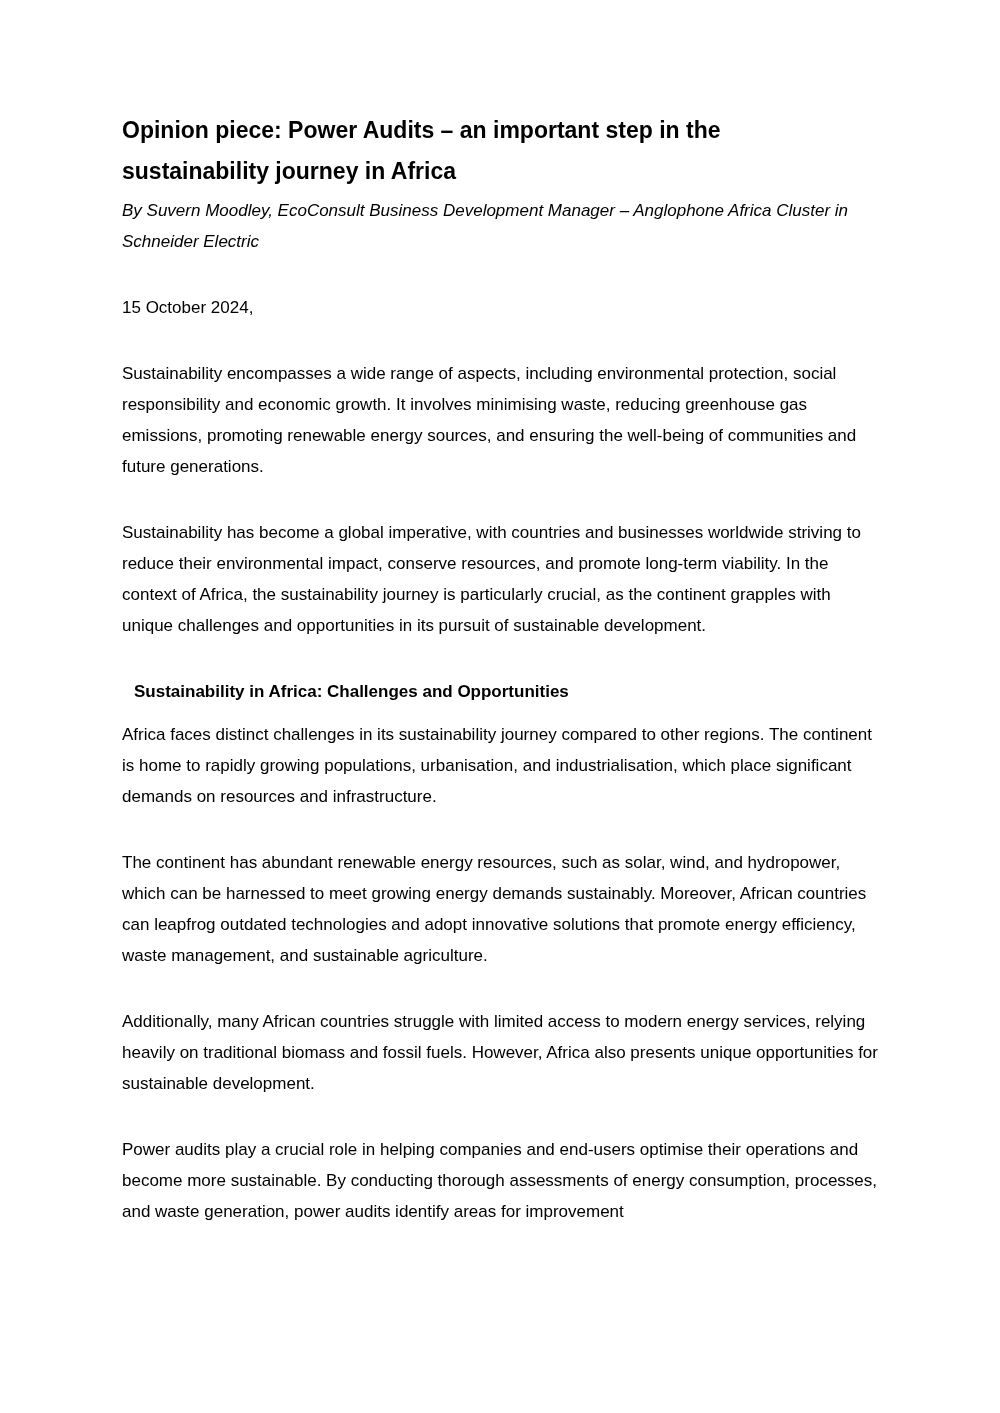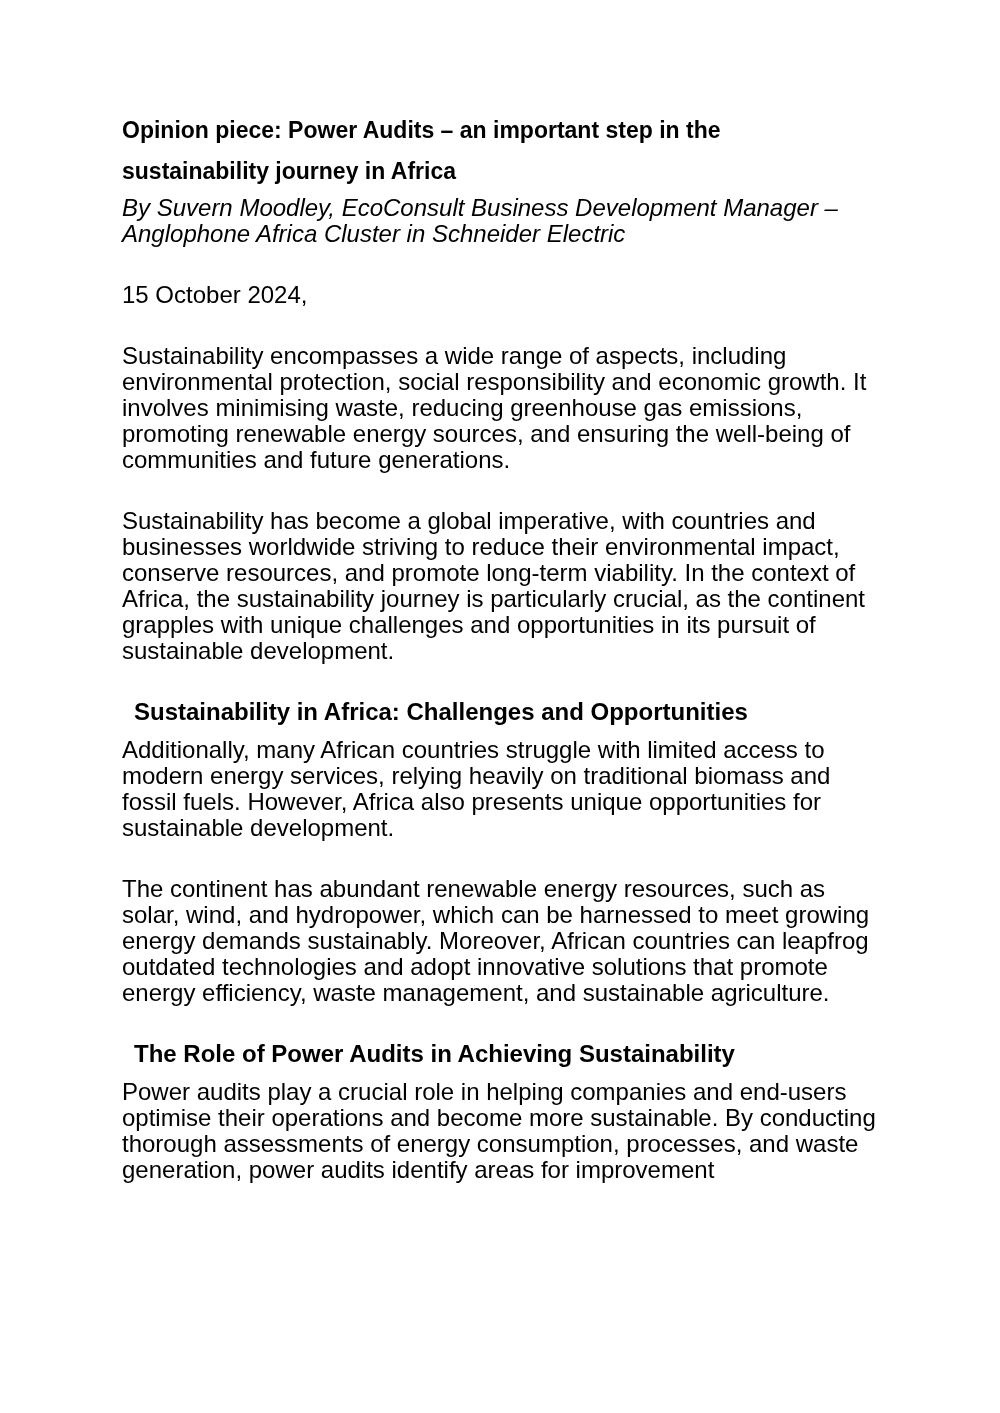--- a/index.html
+++ b/index.html
@@ -26,22 +26,22 @@
     width: 760px;
   }
   h1.article-title {
     font-size: 23px;
     line-height: 41px;
     font-weight: bold;
     margin: 0 0 3px 0;
     max-width: 700px; 
   }
   p, h2 {
-    font-size: 24px;
-    line-height: 26px;
+    font-size: 17px;
+    line-height: 31px;
     font-weight: normal;
   }
   p {
     margin: 0 0 35px 0;
   }
   p.byline {
     font-style: italic;
   }
   h2.section-heading {
     font-weight: bold;
@@ -59,23 +59,23 @@
     <p class="byline">By Suvern Moodley, EcoConsult Business Development Manager – Anglophone Africa Cluster in Schneider Electric</p>
 
     <p class="date">15 October 2024,</p>
 
     <p>Sustainability encompasses a wide range of aspects, including environmental protection, social responsibility and economic growth. It involves minimising waste, reducing greenhouse gas emissions, promoting renewable energy sources, and ensuring the well-being of communities and future generations.</p>
 
     <p>Sustainability has become a global imperative, with countries and businesses worldwide striving to reduce their environmental impact, conserve resources, and promote long-term viability. In the context of Africa, the sustainability journey is particularly crucial, as the continent grapples with unique challenges and opportunities in its pursuit of sustainable development.</p>
 
     <h2 class="section-heading">Sustainability in Africa: Challenges and Opportunities</h2>
 
+    <p>Africa faces distinct challenges in its sustainability journey compared to other regions. The continent is home to rapidly growing populations, urbanisation, and industrialisation, which place significant demands on resources and infrastructure.</p>
+
+    <p>The continent has abundant renewable energy resources, such as solar, wind, and hydropower, which can be harnessed to meet growing energy demands sustainably. Moreover, African countries can leapfrog outdated technologies and adopt innovative solutions that promote energy efficiency, waste management, and sustainable agriculture.</p>
 
     <p>Additionally, many African countries struggle with limited access to modern energy services, relying heavily on traditional biomass and fossil fuels. However, Africa also presents unique opportunities for sustainable development.</p>
 
-    <p>The continent has abundant renewable energy resources, such as solar, wind, and hydropower, which can be harnessed to meet growing energy demands sustainably. Moreover, African countries can leapfrog outdated technologies and adopt innovative solutions that promote energy efficiency, waste management, and sustainable agriculture.</p>
-
-    <h2 class="section-heading">The Role of Power Audits in Achieving Sustainability</h2>
 
     <p>Power audits play a crucial role in helping companies and end-users optimise their operations and become more sustainable. By conducting thorough assessments of energy consumption, processes, and waste generation, power audits identify areas for improvement</p>
 
   </article>
 </div>
 
 </body></html>

